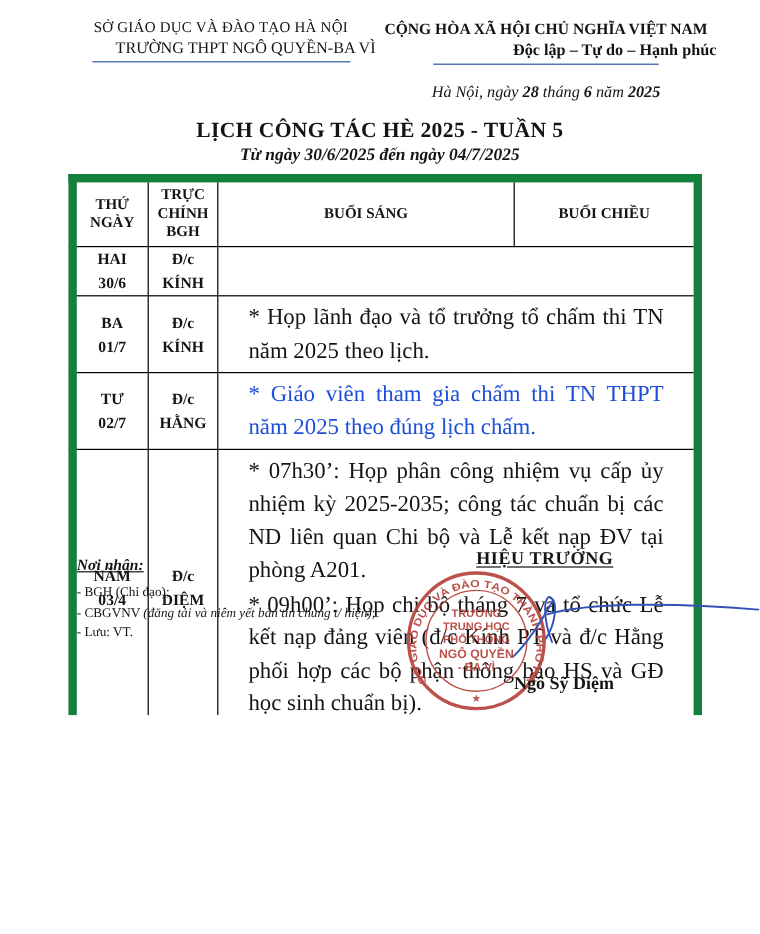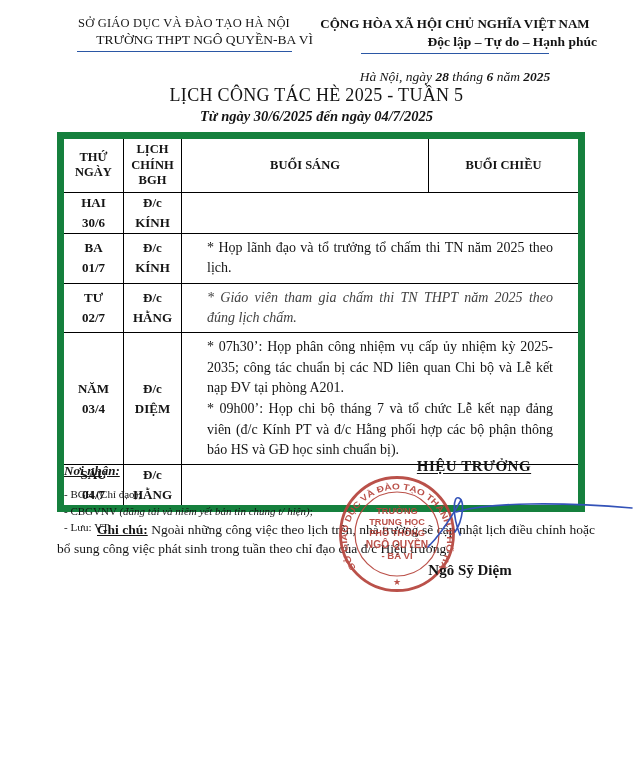--- a/index.html
+++ b/index.html
@@ -15,45 +15,45 @@
   .h-left .l2 { font-size:13.5px; font-weight:normal; margin-top:1px;text-align:right; }
   .h-right { flex:1; text-align:center; }
   .h-right .r1 { font-size:13px; font-weight:bold; }
   .h-right .r2 { font-size:13.5px; font-weight:bold; margin-top:2px;text-align:right; }
   .bar { border-top:1.6px solid #2b57a5; margin:3px auto 0; }
   .bar-left { width:215px; }
   .bar-right { width:188px; }
   .dateline { margin-top:15px; font-style:italic; font-size:13.5px; }
   .dateline b { font-weight:bold; }
   
-  .title { text-align:center; font-size:18px; font-weight:normal; letter-spacing:.3px; }
+  .title { margin-top:13px; text-align:center; font-size:18px; font-weight:bold; letter-spacing:.3px; }
   .subtitle { margin-top:2px; text-align:center; font-size:14.5px; font-weight:bold; font-style:italic; }
   
   table.sched { margin:7px 0 0 57px; width:521px; border-collapse:collapse; table-layout:fixed; border:7px solid #15803d; }
   table.sched th, table.sched td { border:1.6px solid #000; vertical-align:middle; }
   table.sched th { font-size:12.5px; font-weight:bold; text-align:center; padding:3px 2px; height:45px; line-height:1.25; }
   td.day, td.duty { text-align:center; font-weight:bold; font-size:13px; line-height:1.55; }
-  td.content { padding:3px 25px; font-size:14px; text-align:justify; line-height:1.45; }
+  td.content { padding:3px 25px; font-size:19px; text-align:justify; line-height:1.45; }
   td.content p { margin:1px 0; }
   tr.r-hai td { height:40px; }
   tr.r-ba td { height:35px; }
   tr.r-tu td { height:39px; }
   tr.r-nam td { height:76px; }
   tr.r-sau td { height:38px; }
-  tr.r-tu td.content { color:#404040;font-style:italic; }
+  tr.r-tu td.content { color:#1d4ed8; }
   
   .note { margin:9px 38px 0 57px; font-size:13.5px; text-align:justify; text-indent:40px; line-height:1.4; }
   .note .lbl { font-weight:bold; text-decoration:underline; }
   
   .recipients { position:absolute; left:64px; top:463px; }
   .recipients .lbl { font-size:13px; font-weight:bold; font-style:italic; text-decoration:underline; }
   .recipients ul { list-style:none; margin-top:7px; }
   .recipients li { font-size:11px; line-height:1.5; }
   .recipients li .it { font-style:italic; }
-  .sig-title { position:absolute; left:400px; top:458px; width:148px; text-align:center;
+  .sig-title { position:absolute; left:380px; top:458px; width:148px; text-align:center;
                font-size:15px; font-weight:bold; letter-spacing:.5px; text-decoration:underline; text-underline-offset:2px; }
   .stamp { position:absolute; left:336px; top:473px; width:122px; height:122px; opacity:.92; }
   .sig-ink { position:absolute; left:372px; top:466px; width:261px; height:110px; }
   .sig-name { position:absolute; left:403px; top:562px; width:134px; text-align:center; font-size:15px; font-weight:bold; }
 </style>
 </head>
 <body>
 
 <div class="page">
 
@@ -77,21 +77,21 @@
   <table class="sched">
     <colgroup>
         <col style="width:63px">
         <col style="width:58px">
         <col style="width:247px">
         <col style="width:153px">
       </colgroup>
     <thead>
       <tr>
         <th>THỨ NGÀY</th>
-        <th>LỊCH CHÍNH BGH</th>
+        <th>TRỰC CHÍNH BGH</th>
         <th>BUỔI SÁNG</th>
         <th>BUỔI CHIỀU</th>
       </tr>
     </thead>
     <tbody>
       <tr class="r-hai">
         <td class="day">
             <div>HAI</div>
             <div>30/6</div>
           </td>

